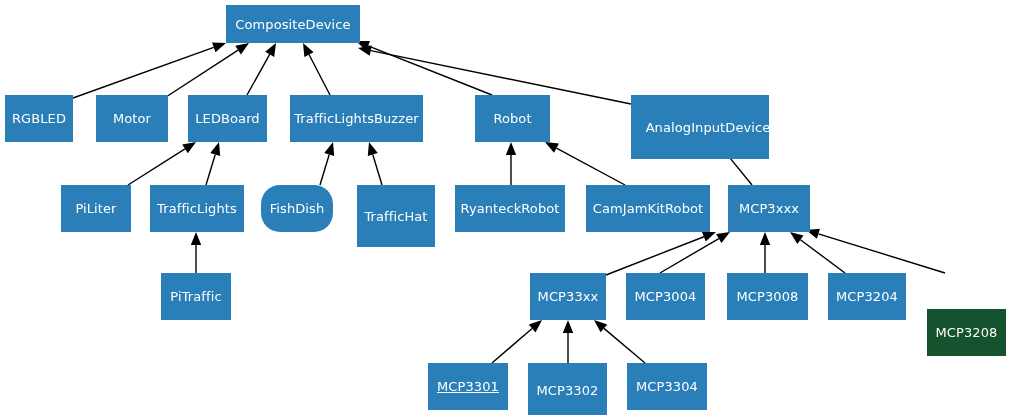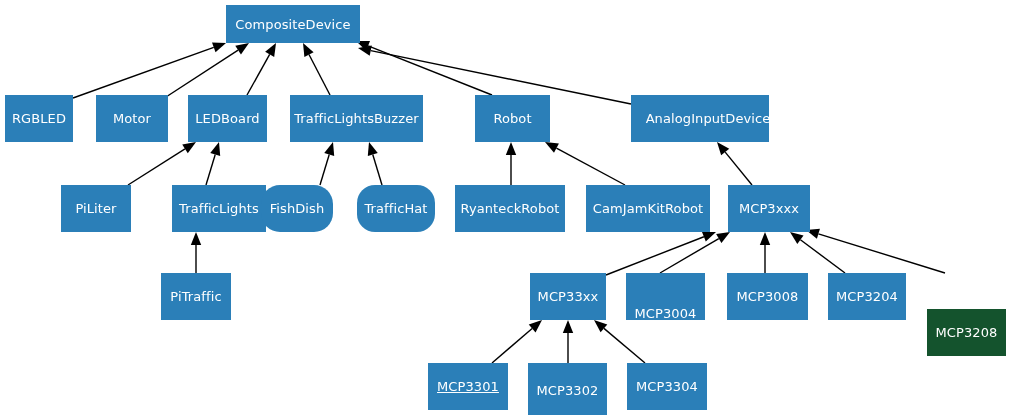--- a/index.html
+++ b/index.html
@@ -156,51 +156,51 @@
       </div>
       <div class="node" style="left: 188px; top: 95px; width: 79px; height: 47px; background: rgb(43, 127, 184); color: rgb(255, 255, 255);">
         <span class="node-label">LEDBoard</span>
       </div>
       <div class="node" style="left: 290px; top: 95px; width: 133px; height: 47px; background: rgb(43, 127, 184); color: rgb(255, 255, 255);">
         <span class="node-label">TrafficLightsBuzzer</span>
       </div>
       <div class="node" style="left: 475px; top: 95px; width: 75px; height: 47px; background: rgb(43, 127, 184); color: rgb(255, 255, 255);">
         <span class="node-label">Robot</span>
       </div>
-      <div class="node" style="left: 631px; top: 95px; width: 138px; height: 47px; background: rgb(43, 127, 184); color: rgb(255, 255, 255); padding-left: 16px;">
+      <div class="node" style="left: 631px; top: 95px; width: 138px; height: 64px; background: rgb(43, 127, 184); color: rgb(255, 255, 255); padding-left: 16px;">
         <span class="node-label">AnalogInputDevice</span>
       </div>
       <div class="node" style="left: 61px; top: 185px; width: 70px; height: 47px; background: rgb(43, 127, 184); color: rgb(255, 255, 255);">
         <span class="node-label">PiLiter</span>
       </div>
-      <div class="node" style="left: 150px; top: 185px; width: 94px; height: 47px; background: rgb(43, 127, 184); color: rgb(255, 255, 255); margin-left: 22px;">
+      <div class="node" style="left: 150px; top: 185px; width: 94px; height: 47px; background: rgb(43, 127, 184); color: rgb(255, 255, 255);">
         <span class="node-label">TrafficLights</span>
       </div>
       <div class="node" style="left: 261px; top: 185px; width: 72px; height: 47px; background: rgb(43, 127, 184); color: rgb(255, 255, 255); border-radius: 19px;">
         <span class="node-label">FishDish</span>
       </div>
-      <div class="node" style="left: 357px; top: 185px; width: 78px; height: 47px; background: rgb(43, 127, 184); color: rgb(255, 255, 255); border-radius: 18px;">
+      <div class="node" style="left: 357px; top: 185px; width: 78px; height: 62px; background: rgb(43, 127, 184); color: rgb(255, 255, 255);">
         <span class="node-label">TrafficHat</span>
       </div>
       <div class="node" style="left: 455px; top: 185px; width: 110px; height: 47px; background: rgb(43, 127, 184); color: rgb(255, 255, 255);">
         <span class="node-label">RyanteckRobot</span>
       </div>
       <div class="node" style="left: 586px; top: 185px; width: 124px; height: 47px; background: rgb(43, 127, 184); color: rgb(255, 255, 255);">
         <span class="node-label">CamJamKitRobot</span>
       </div>
       <div class="node" style="left: 728px; top: 185px; width: 82px; height: 47px; background: rgb(43, 127, 184); color: rgb(255, 255, 255);">
         <span class="node-label">MCP3xxx</span>
       </div>
       <div class="node" style="left: 161px; top: 273px; width: 70px; height: 47px; background: rgb(43, 127, 184); color: rgb(255, 255, 255);">
         <span class="node-label">PiTraffic</span>
       </div>
       <div class="node" style="left: 530px; top: 273px; width: 76px; height: 47px; background: rgb(43, 127, 184); color: rgb(255, 255, 255);">
         <span class="node-label">MCP33xx</span>
       </div>
-      <div class="node" style="left: 626px; top: 273px; width: 79px; height: 47px; background: rgb(43, 127, 184); color: rgb(255, 255, 255); align-items: flex-end;">
+      <div class="node" style="left: 626px; top: 273px; width: 79px; height: 47px; background: rgb(43, 127, 184); color: rgb(255, 255, 255);">
         <span class="node-label">MCP3004</span>
       </div>
       <div class="node" style="left: 727px; top: 273px; width: 81px; height: 47px; background: rgb(43, 127, 184); color: rgb(255, 255, 255);">
         <span class="node-label">MCP3008</span>
       </div>
       <div class="node" style="left: 828px; top: 273px; width: 78px; height: 47px; background: rgb(43, 127, 184); color: rgb(255, 255, 255);">
         <span class="node-label">MCP3204</span>
       </div>
       <div class="node" style="left: 927px; top: 273px; width: 79px; height: 47px; background: #14532d; color: rgb(255, 255, 255); margin-top: 36px;">
         <span class="node-label">MCP3208</span>

